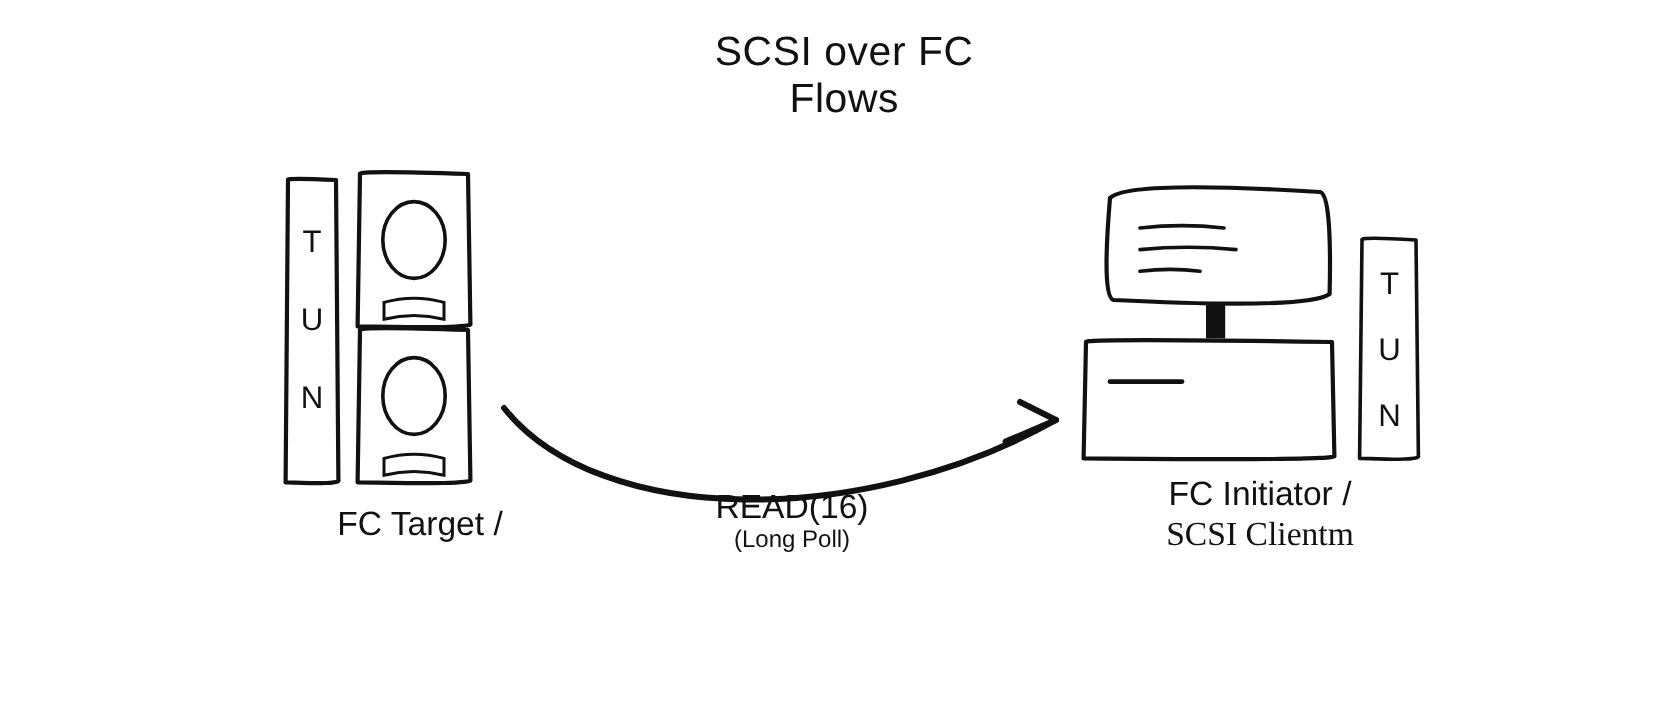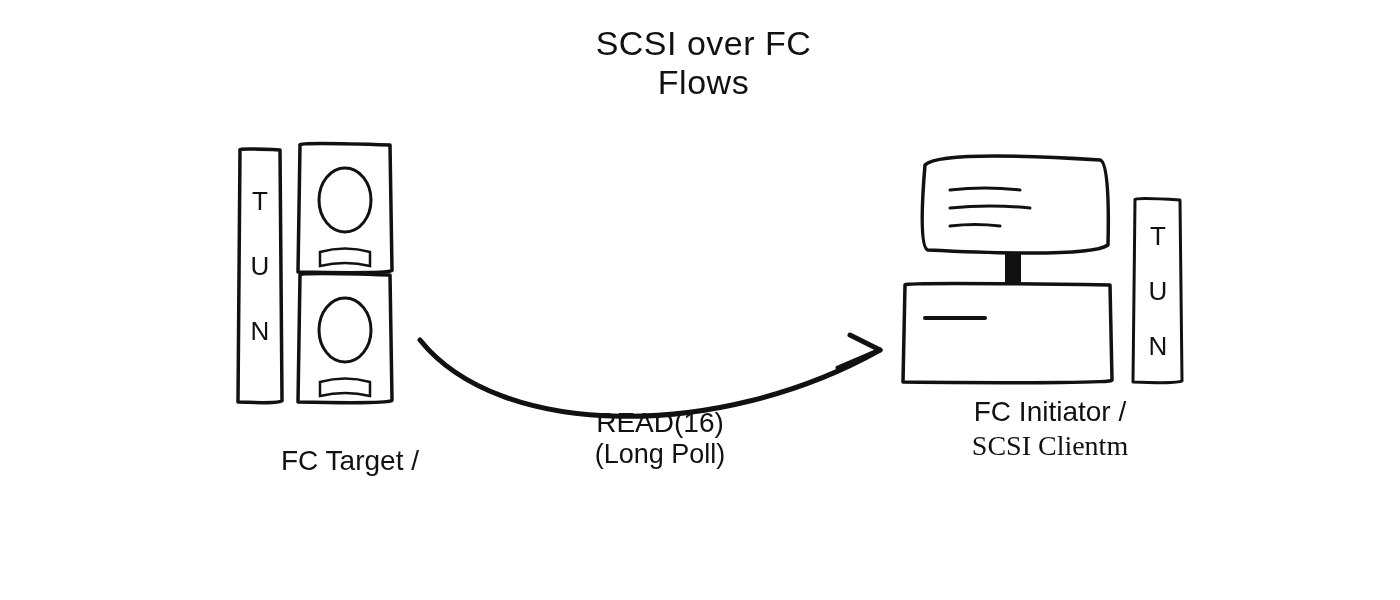--- a/index.html
+++ b/index.html
@@ -30,21 +30,20 @@
   .title .line2 { display: block; }
 
   .left-label {
     position: absolute;
     left: 220px;
     top: 420px;
     width: 260px;
     text-align: center;
     font-size: 28px;
     line-height: 1.2;
-    margin-top: 24px;
   }
   .left-label .sub { display: block; }
 
   .right-label {
     position: absolute;
     left: 900px;
     top: 395px;
     width: 300px;
     text-align: center;
     font-size: 28px;
@@ -53,21 +52,21 @@
   .right-label .sub { display: block; font-family: Liberation Serif, serif; }
 
   .arrow-label {
     position: absolute;
     left: 530px;
     top: 407px;
     width: 260px;
     text-align: center;
   }
   .arrow-label .main { font-size: 28px; display: block; }
-  .arrow-label .sub  { font-size: 27px; display: block; }
+  .arrow-label .sub  { font-size: 20px; display: block; }
 
   svg { position: absolute; top: 0; left: 0; }
 
   .tun-letters {
     font-family: "Comic Sans MS", "Segoe Script", cursive, sans-serif;
     font-size: 26px;
     fill: #111;
   }
 </style>
 </head>

